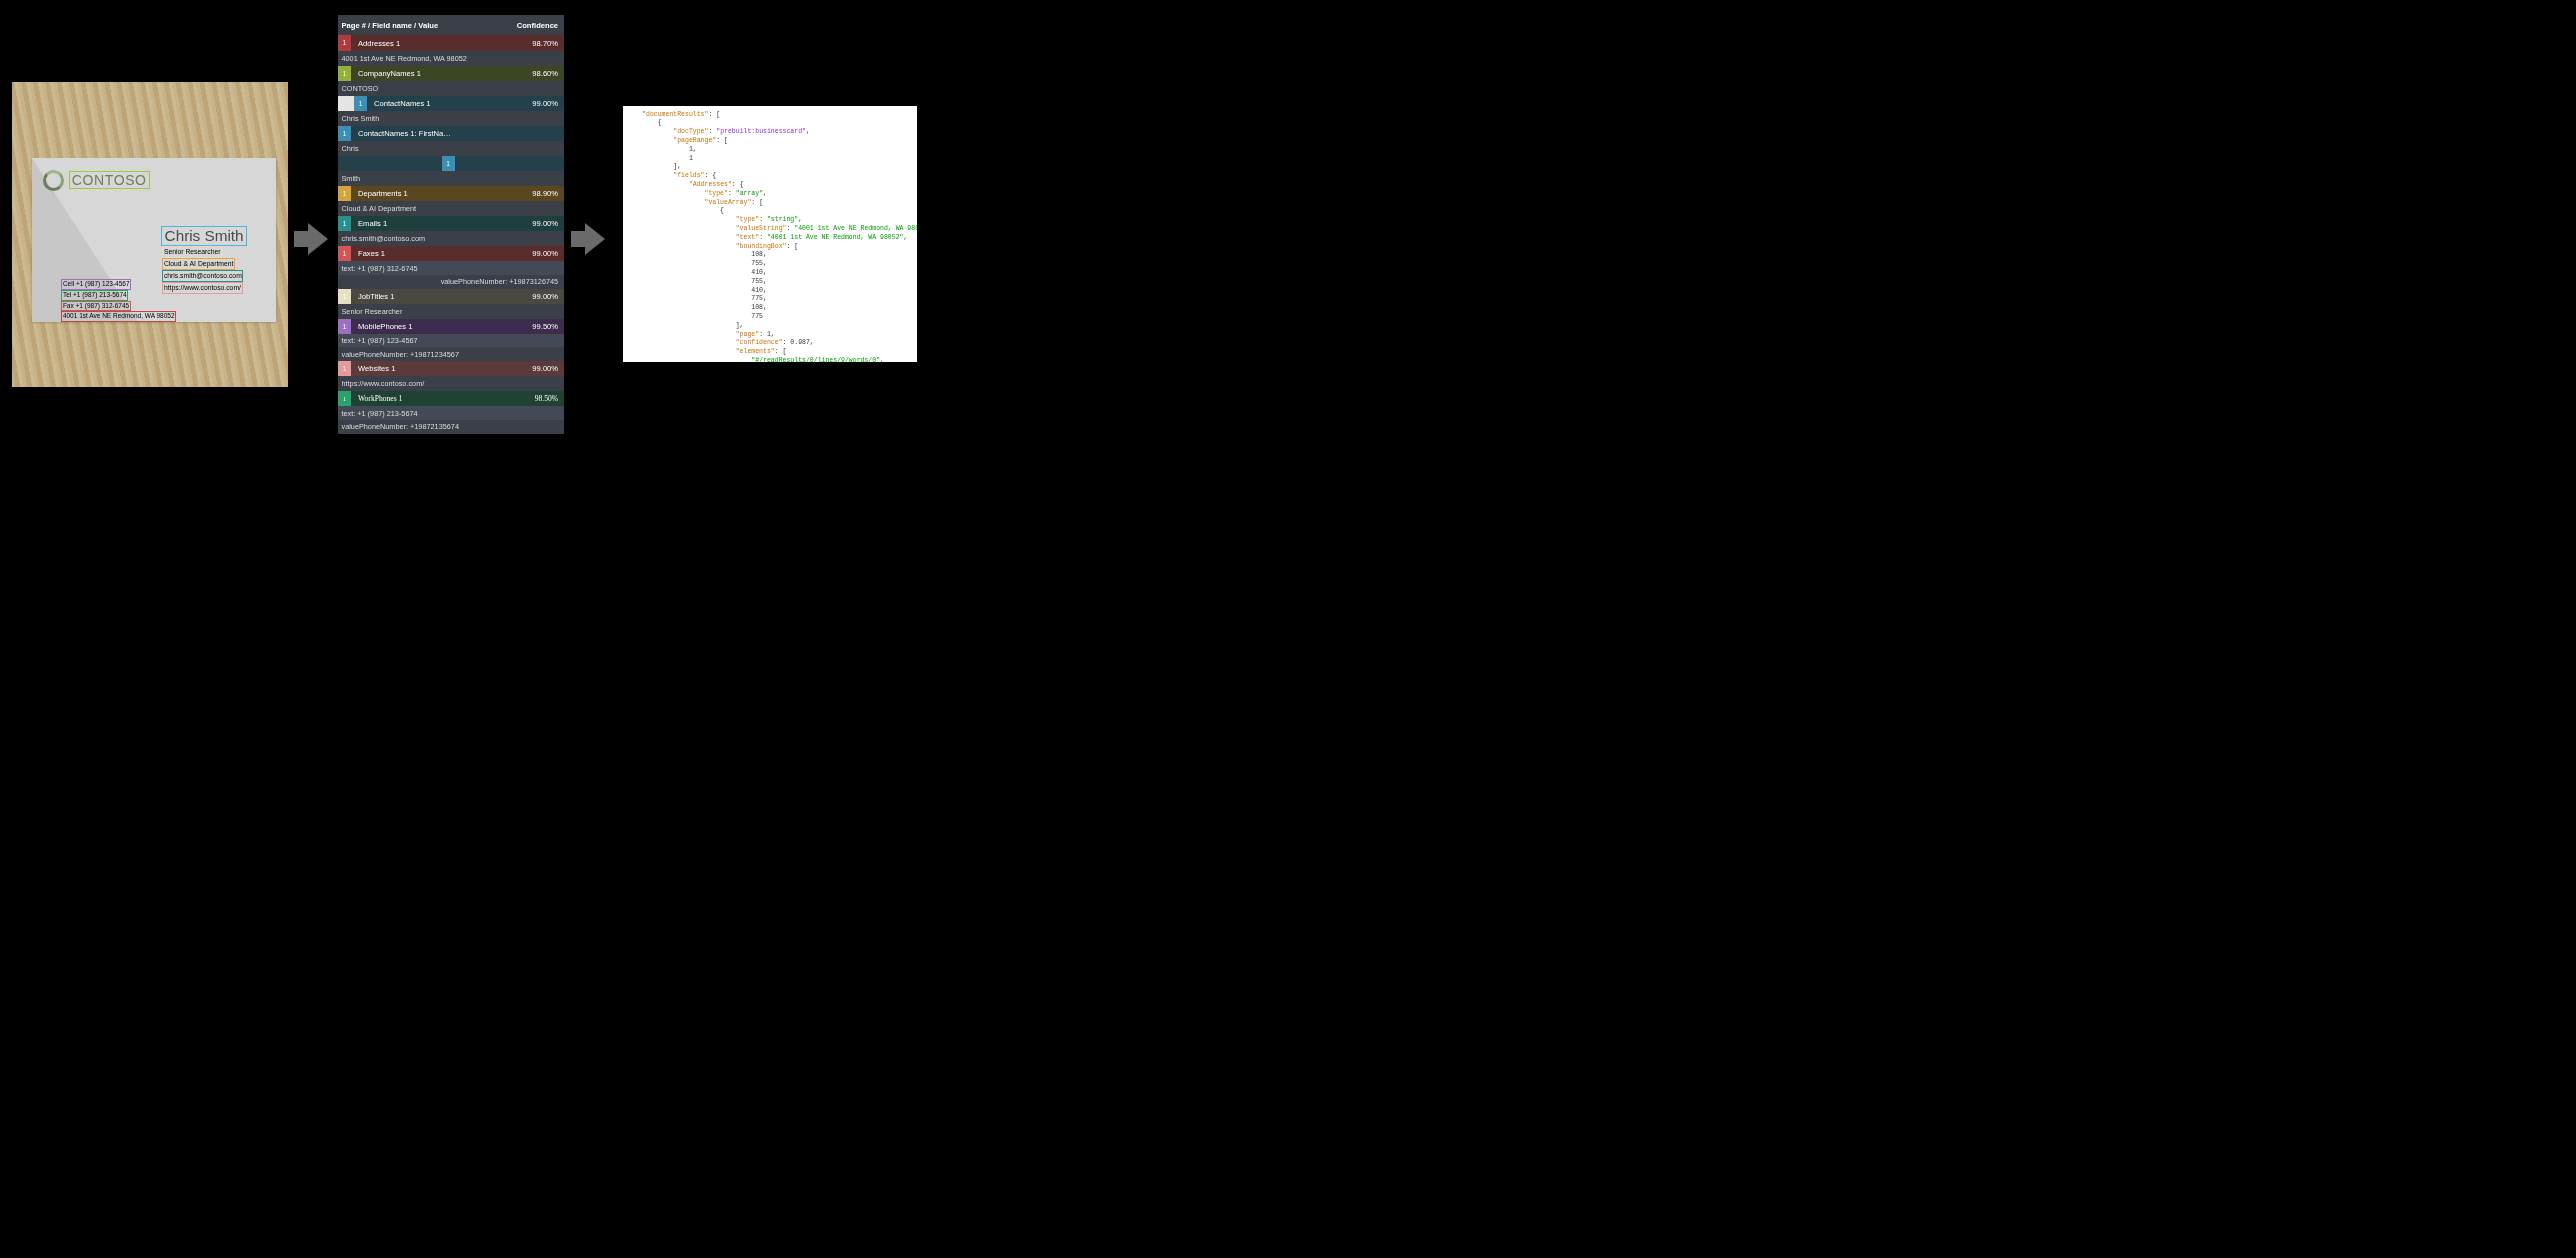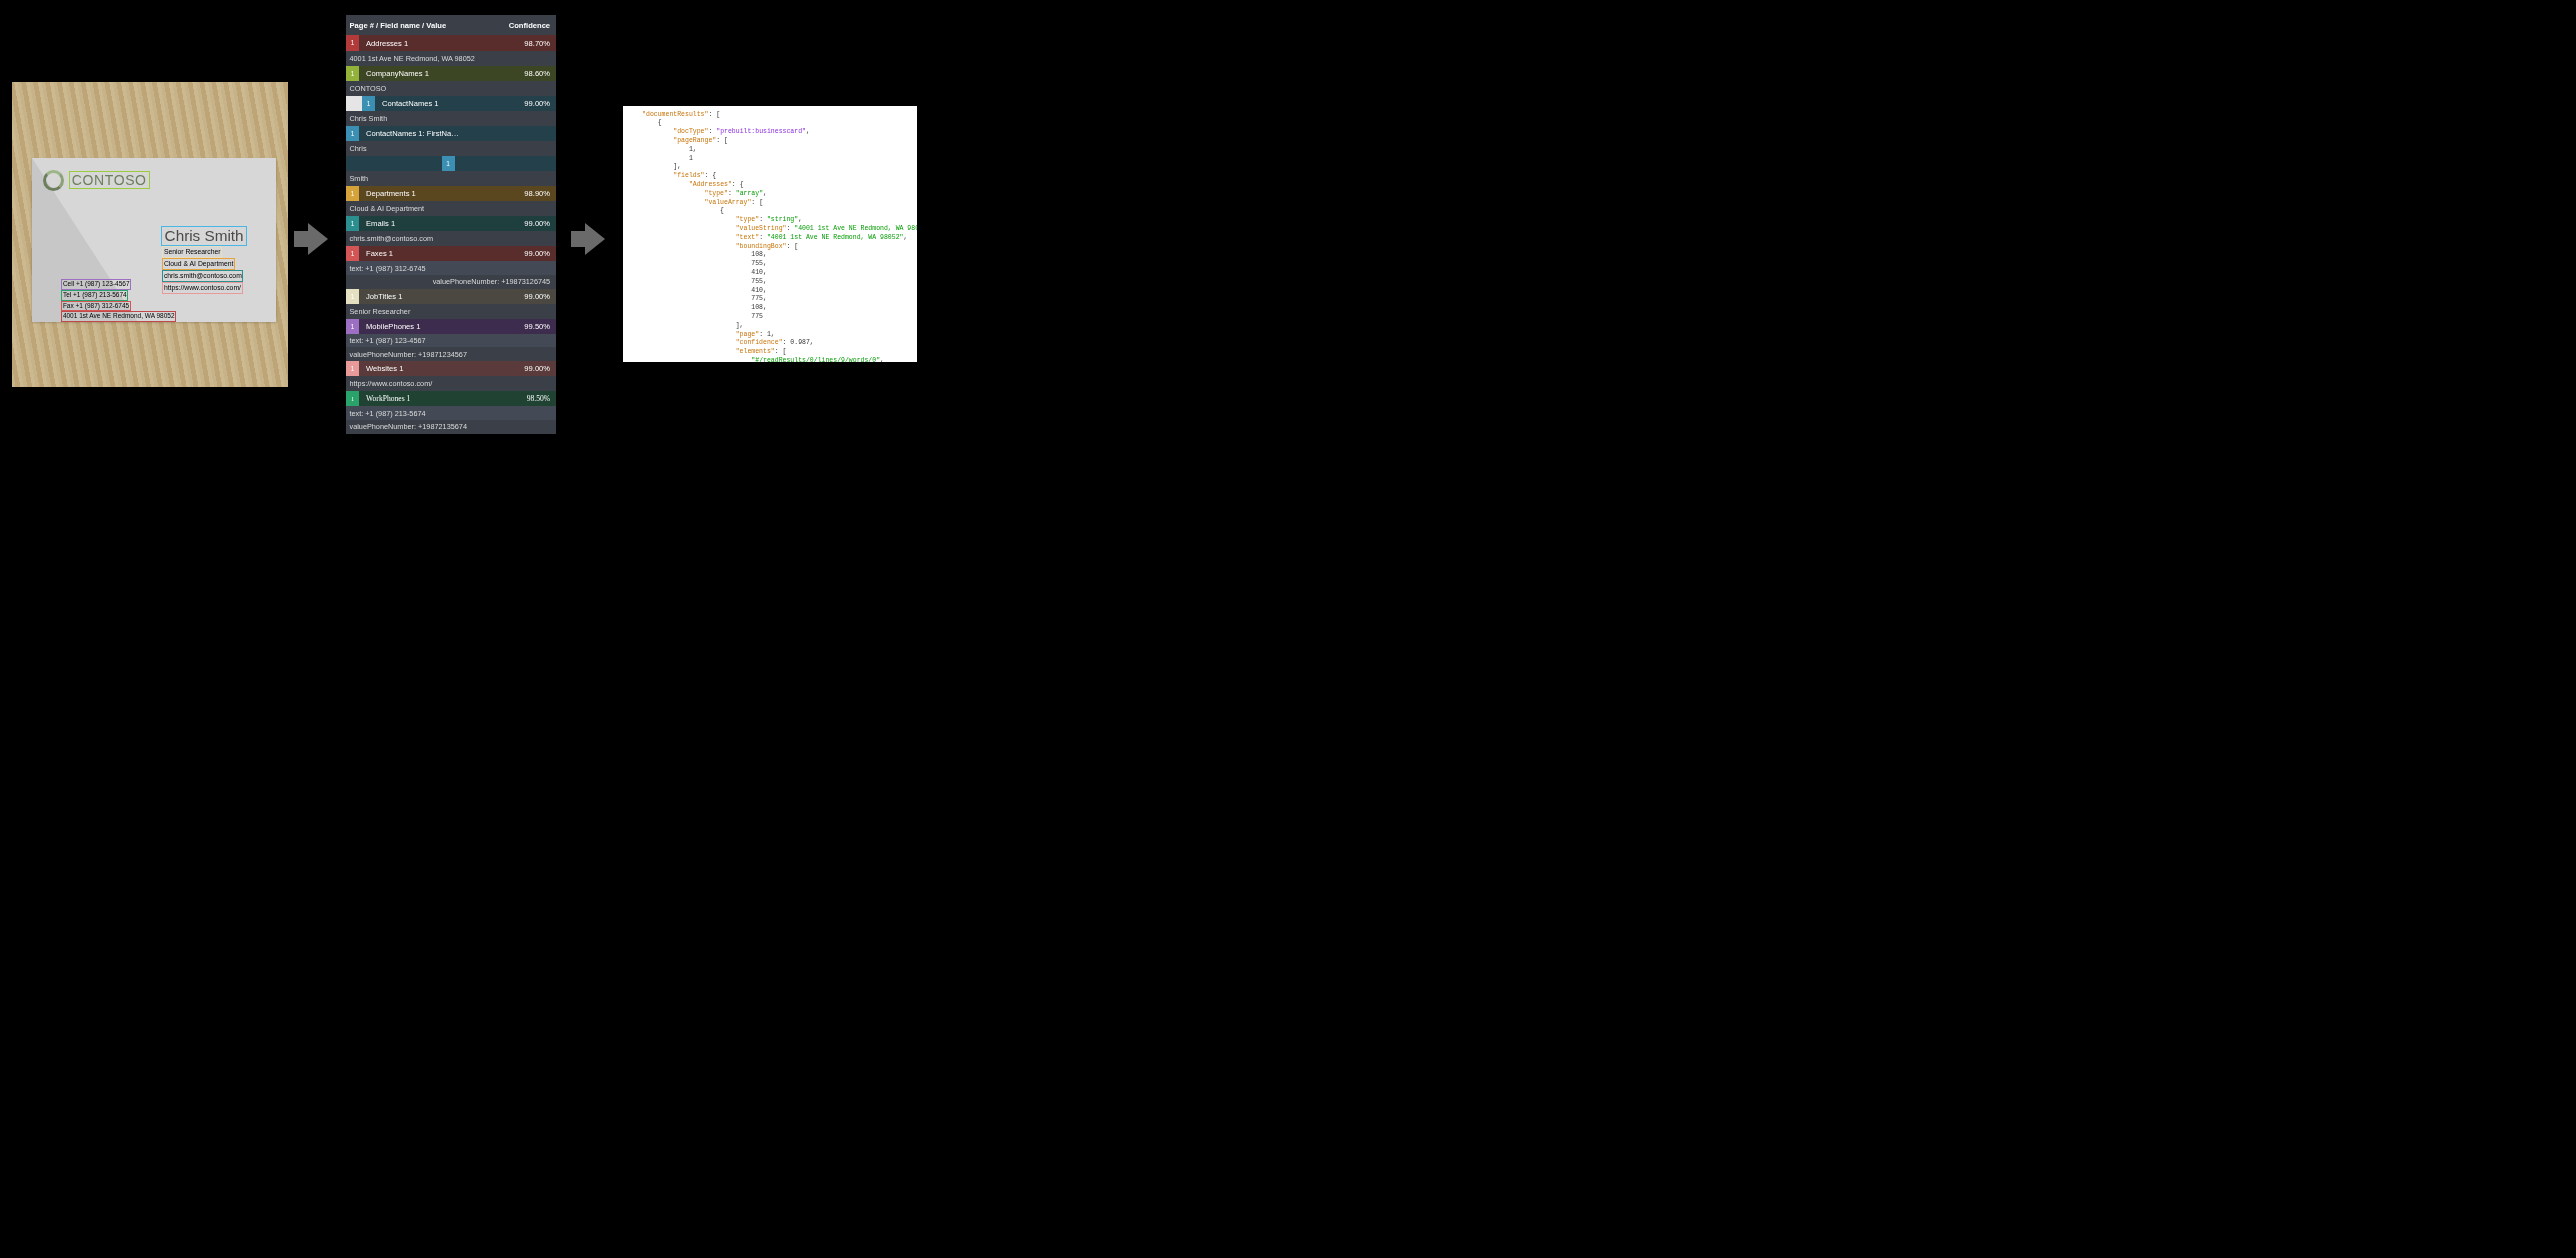--- a/index.html
+++ b/index.html
@@ -69,22 +69,22 @@
   .hl-orange { border-color:#e6a23c; }
   .hl-green  { border-color:#29a36a; }
   .hl-pink   { border-color:#e89a9a; }
   .hl-red    { border-color:#d35555; }
   .hl-purple { border-color:#9c6fc2; }
   .hl-teal   { border-color:#2b8f8f; }
 
   
   .results {
     position: absolute;
-    left: 346px; top: 14.7px;
-    width: 210px; height: 411px;
+    left: 338px; top: 14.7px;
+    width: 226px; height: 411px;
     background: #e5e5e5;
     color: #e6e6e6;
     font-size: 7.6px;
   }
   .results-header {
     display:flex; justify-content:space-between;
     padding:5.9px 5.9px 5.9px 3.5px;
     background:#3a3f48;
     font-weight:600;
     color:#fff;

